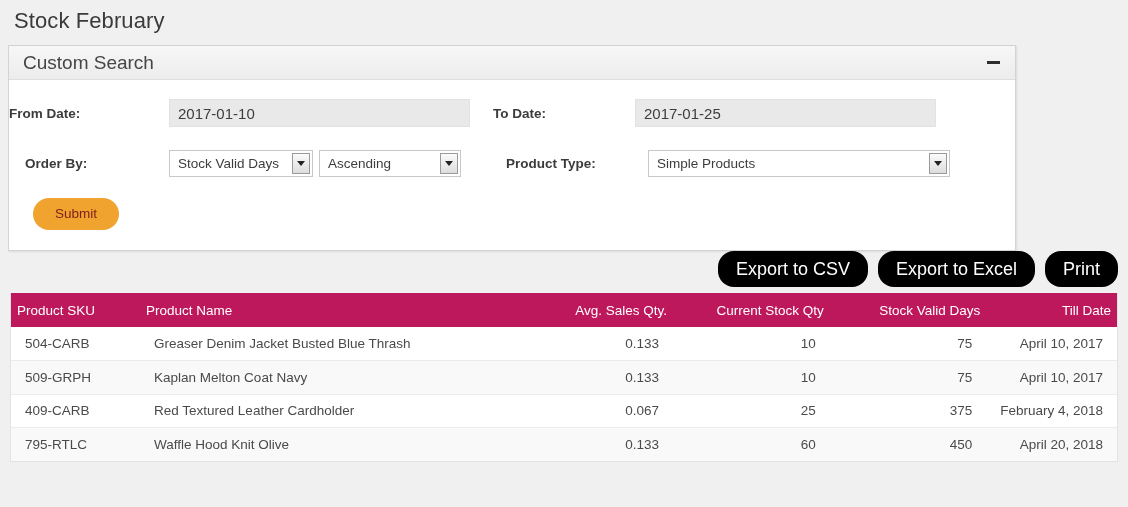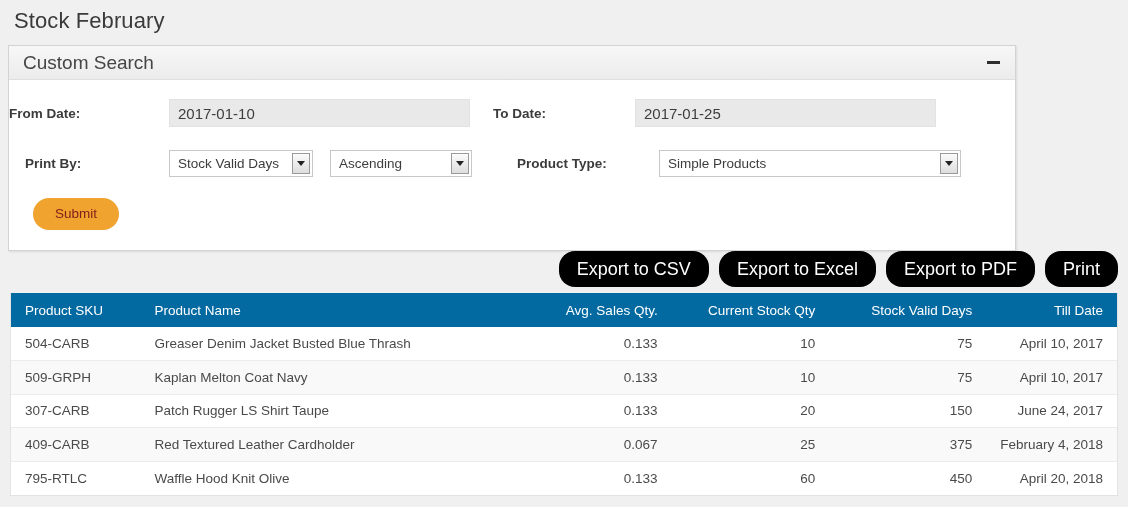--- a/index.html
+++ b/index.html
@@ -130,21 +130,21 @@
     justify-content: center;
   }
   .select-wrap .select-arrow i {
     display: block;
     width: 0; height: 0;
     border-left: 4px solid transparent;
     border-right: 4px solid transparent;
     border-top: 5px solid #222;
   }
   #order-by-field { width: 144px; }
-  #order-dir-field { width: 142px; margin-left: 17px; }
+  #order-dir-field { width: 142px; margin-left: 6px; }
   #product-type-field { width: 302px; }
 
   
   #submit-button {
     margin: 16px 0 0 24px;
     background: #f0a32e;
     color: #7f1d1d;
     border: none;
     border-radius: 16px;
     font-size: 13.5px;
@@ -184,26 +184,26 @@
     background: #fff;
     border: 1px solid #e3e3e3;
     border-top: none;
   }
   table#stock-table {
     width: 100%;
     border-collapse: collapse;
     font-size: 13px;
   }
   #stock-table thead th {
-    background: #0369a1;
+    background: #be185d;
     color: #ffffff;
     font-weight: 400;
     font-size: 13.5px;
     height: 34px;
-    padding: 0 14px;
+    padding: 0 6px;
     white-space: nowrap;
   }
   #stock-table tbody td {
     height: 33.5px;
     padding: 0 14px;
     color: #4a4a4a;
     font-size: 13.5px;
     border-top: 1px solid #ececec;
     white-space: nowrap;
   }
@@ -235,21 +235,21 @@
   <div id="panel-body">
 
     <div class="form-row">
       <span class="form-label lbl-from">From Date:</span>
       <input id="from-date-input" class="date-input" type="text" readonly="" value="2017-01-10" style="">
       <span class="form-label lbl-to">To Date:</span>
       <input id="to-date-input" class="date-input" type="text" readonly="" value="2017-01-25" style="">
     </div>
 
     <div class="form-row" style="margin-top:12px;">
-      <span class="form-label lbl-order">Print By:</span>
+      <span class="form-label lbl-order">Order By:</span>
 
       <span id="order-by-field" class="select-wrap">
         <span class="select-text">Stock Valid Days</span>
         <span class="select-arrow">
             <i></i>
           </span>
       </span>
 
       <span id="order-dir-field" class="select-wrap">
         <span class="select-text">Ascending</span>
@@ -268,21 +268,20 @@
       </span>
     </div>
 
     <button id="submit-button">Submit</button>
   </div>
 </section>
 
 <div id="export-bar">
   <button class="export-btn">Export to CSV</button>
   <button class="export-btn">Export to Excel</button>
-  <button class="export-btn">Export to PDF</button>
   <button class="export-btn">Print</button>
 </div>
 
 <div id="stock-table-wrap">
   <table id="stock-table">
     <thead>
       <tr>
         <th class="col-sku">Product SKU</th>
         <th class="col-name">Product Name</th>
         <th class="col-avg">Avg. Sales Qty.</th>
@@ -302,28 +301,20 @@
       </tr>
       <tr>
         <td class="col-sku">509-GRPH</td>
         <td class="col-name">Kaplan Melton Coat Navy</td>
         <td class="col-avg">0.133</td>
         <td class="col-stock">10</td>
         <td class="col-valid">75</td>
         <td class="col-till">April 10, 2017</td>
       </tr>
       <tr>
-        <td class="col-sku">307-CARB</td>
-        <td class="col-name">Patch Rugger LS Shirt Taupe</td>
-        <td class="col-avg">0.133</td>
-        <td class="col-stock">20</td>
-        <td class="col-valid">150</td>
-        <td class="col-till">June 24, 2017</td>
-      </tr>
-      <tr>
         <td class="col-sku">409-CARB</td>
         <td class="col-name">Red Textured Leather Cardholder</td>
         <td class="col-avg">0.067</td>
         <td class="col-stock">25</td>
         <td class="col-valid">375</td>
         <td class="col-till">February 4, 2018</td>
       </tr>
       <tr>
         <td class="col-sku">795-RTLC</td>
         <td class="col-name">Waffle Hood Knit Olive</td>

